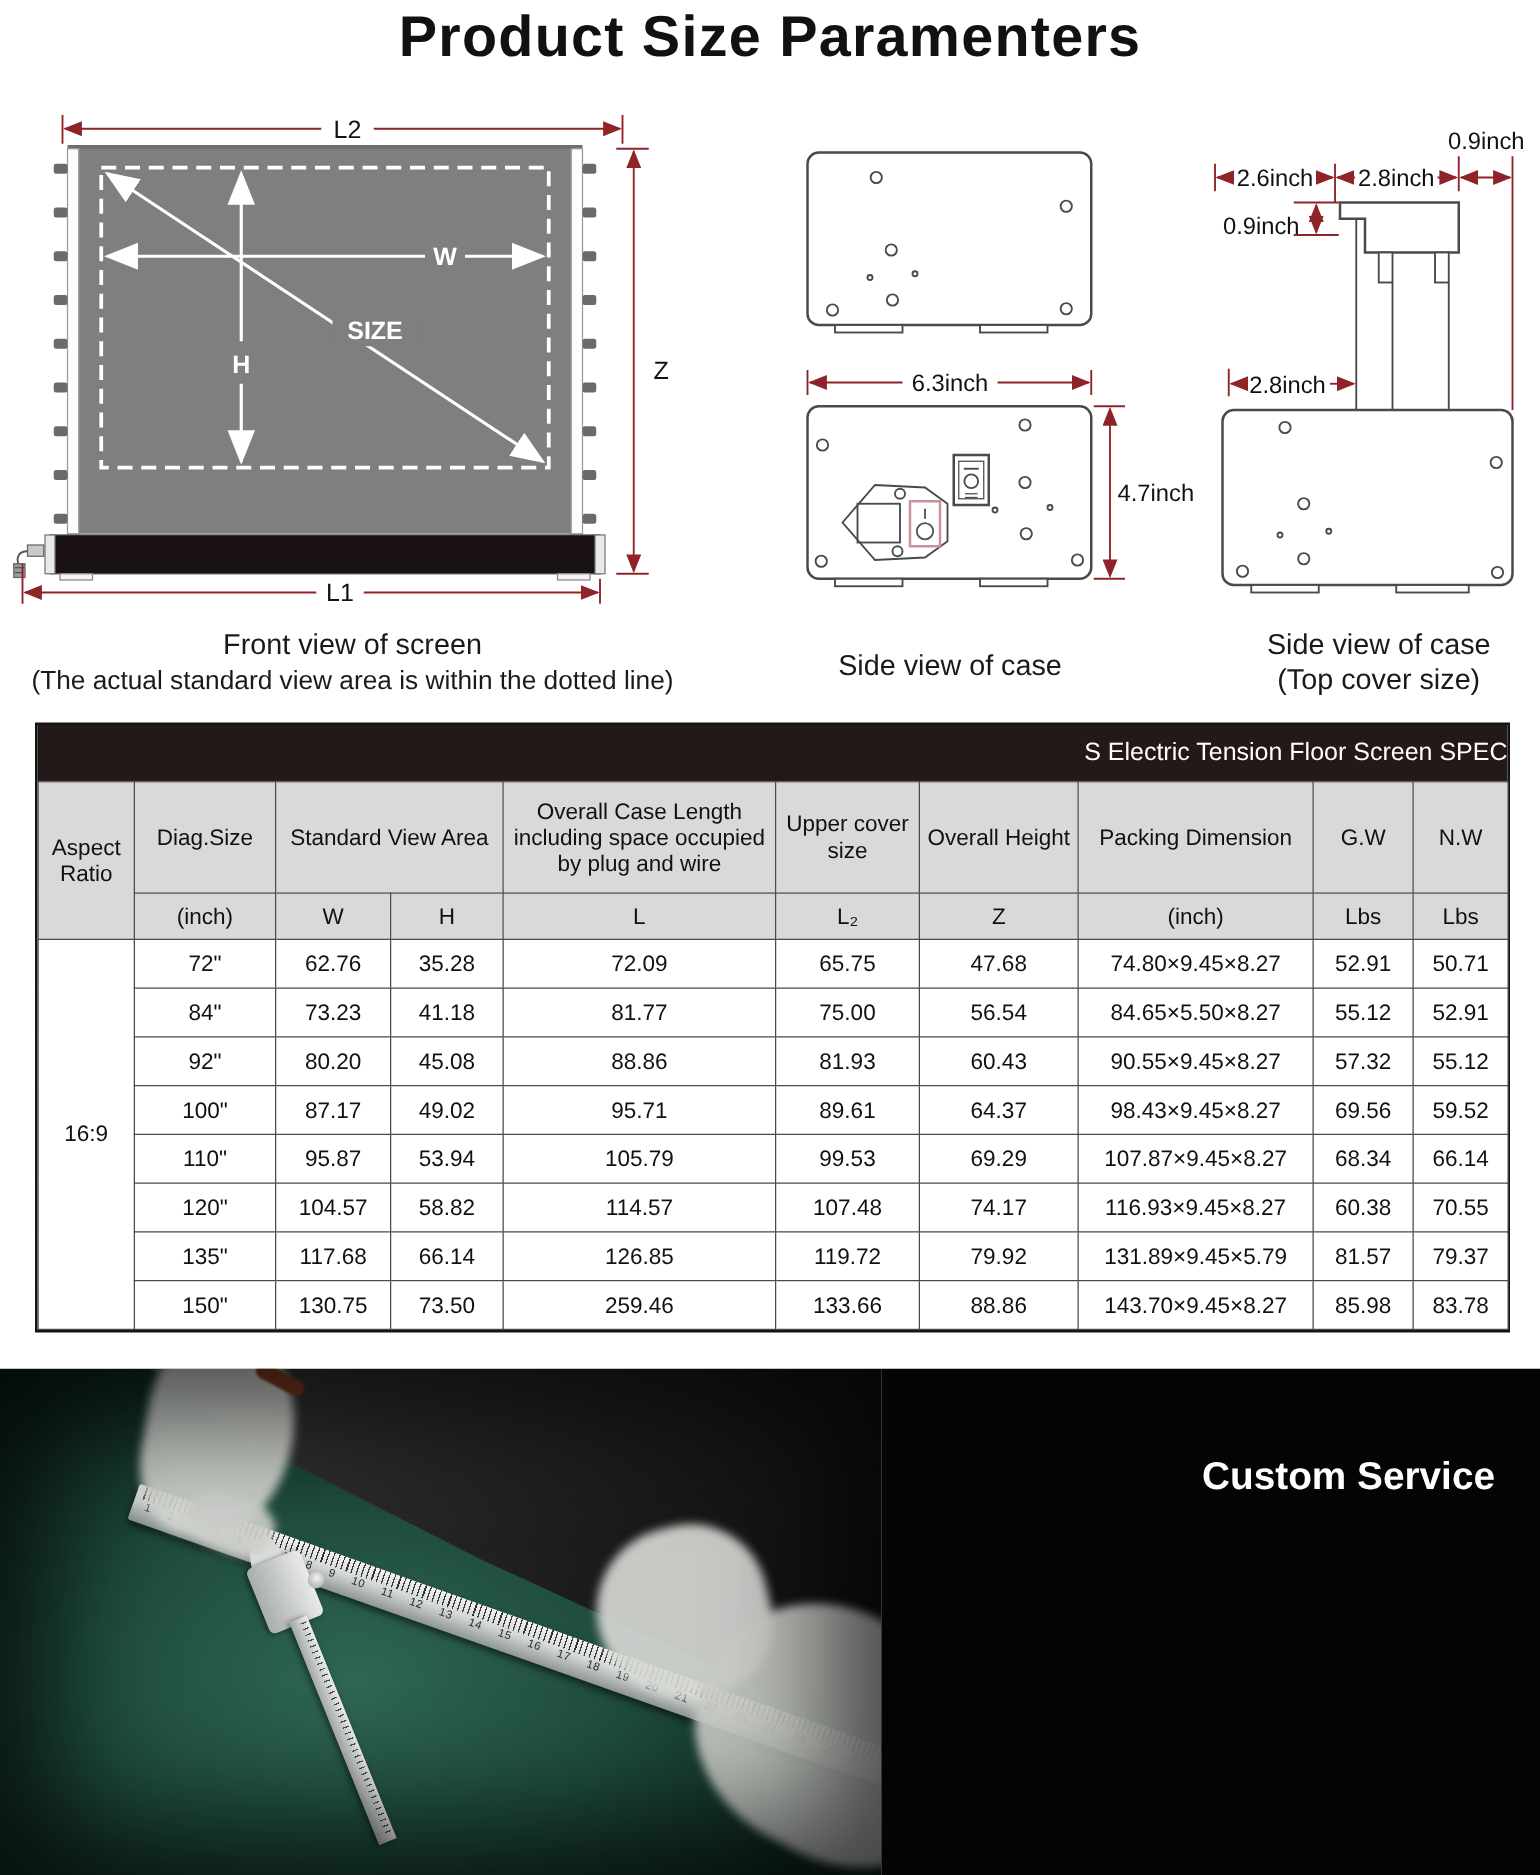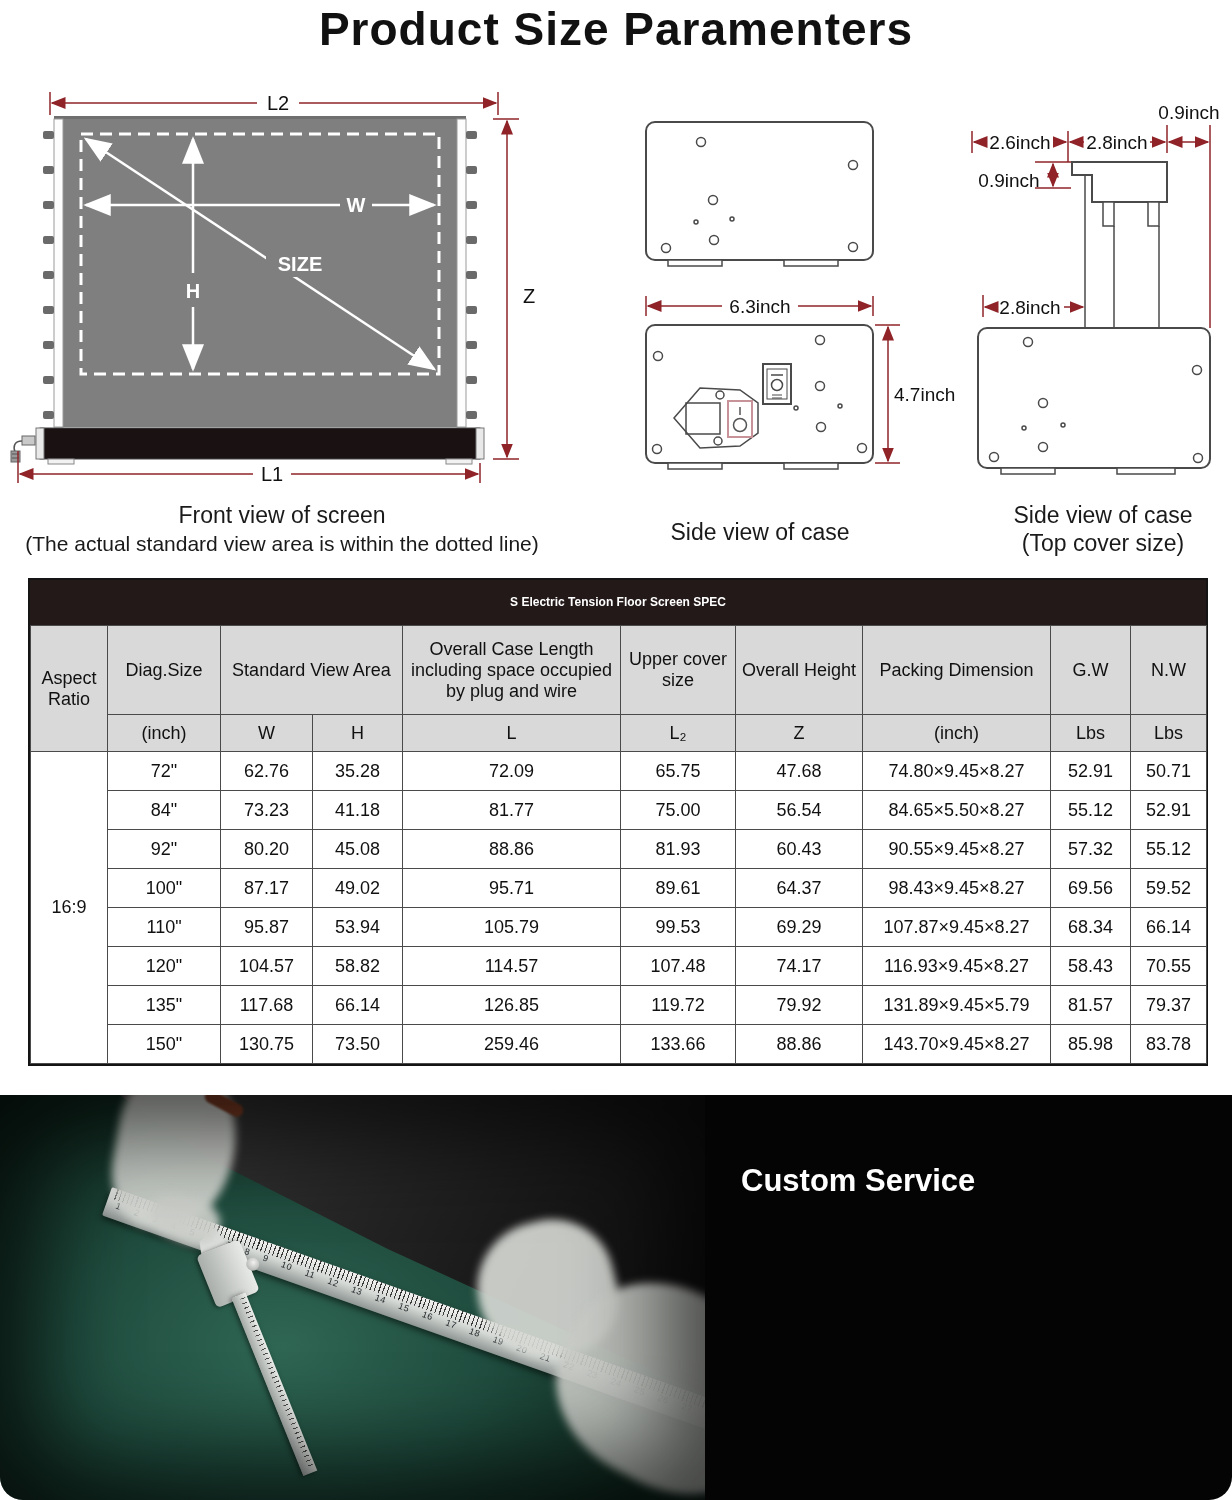--- a/index.html
+++ b/index.html
@@ -1,31 +1,31 @@
 <!DOCTYPE html>
 <html><head>
 <meta charset="utf-8">
 <style>
   html,body{margin:0;padding:0;background:#fff;}
   #page{position:relative;width:1232px;height:1500px;background:#fff;overflow:hidden;
-        font-family:"Liberation Sans",sans-serif;color:#111;border-radius:23px;}
+        font-family:"Liberation Sans",sans-serif;color:#111;}
   .abs{position:absolute;}
   #main-title{left:0;top:2px;width:1232px;text-align:center;font-size:46px;font-weight:700;
               letter-spacing:1px;color:#111;}
   svg text{font-family:"Liberation Sans",sans-serif;}
   .dimtxt{font-size:19px;fill:#111;}
   .biglbl{font-size:20px;fill:#111;}
   .whlbl{font-size:20px;font-weight:700;fill:#ffffff;}
   .cap{font-size:23px;fill:#1a1a1a;}
   .subcap{font-size:21px;fill:#1a1a1a;}
 
   
   #spec{left:28px;top:578px;width:1180px;border:2px solid #141414;box-sizing:border-box;}
   #spec-titlebar{background:#241919;color:#fff;text-align:center;padding:9px 0 10px 0;}
-  #spec-titlebar div{font-size:12px;font-weight:700;line-height:26px;}
+  #spec-titlebar div{font-size:20px;font-weight:400;line-height:26px;text-align:right;}
   table.spec{border-collapse:collapse;width:100%;table-layout:fixed;}
   table.spec th,table.spec td{border:1px solid #4a4a4a;text-align:center;vertical-align:middle;
       font-size:18px;color:#111;padding:0 2px;overflow:hidden;}
   table.spec th{background:#d9d9d9;font-weight:400;}
   tr.hrow1 th{height:88px;}
   tr.hrow2 th{height:36px;margin-top:24px;}
   table.spec td{height:38px;background:#fff;}
   td.aspect{font-size:19px;}
 
   
@@ -60,21 +60,21 @@
   #caliper .beam{position:absolute;left:52px;top:-2px;width:192px;height:15px;
      background:linear-gradient(180deg,#eceeeb,#a4a9a6);
      box-shadow:0 2px 5px rgba(0,0,0,.5);}
   #caliper .beam::after{content:"";position:absolute;left:4px;top:2px;right:4px;height:5px;
      background:repeating-linear-gradient(90deg,#4a4a4a 0 1px,transparent 1px 5px);}
   #photo .vignette{position:absolute;inset:0;box-shadow:inset 0 0 90px 40px rgba(0,0,0,.65);}
 
   
   #service{left:705px;top:1095px;width:527px;height:405px;background:#040404;color:#fff;box-sizing:border-box;
      padding:68px 36px 0 36px;}
-  #service h2{margin:0 0 16px 0;font-size:31px;font-weight:700;}
+  #service h2{margin:0 0 16px 0;font-size:31px;font-weight:700;text-align:right;}
   #service p{margin:0;font-size:24.5px;line-height:1.53;text-align:justify;}
 </style>
 </head>
 <body>
 
 <div id="page">
 
   <div class="abs" id="main-title">Product Size Paramenters</div>
 
   <svg class="abs" style="left:10px;top:85px" width="550" height="478" viewBox="0 0 550 478">
@@ -398,21 +398,21 @@
         <td>66.14</td>
       </tr>
       <tr>
         <td>120"</td>
         <td>104.57</td>
         <td>58.82</td>
         <td>114.57</td>
         <td>107.48</td>
         <td>74.17</td>
         <td>116.93×9.45×8.27</td>
-        <td>58.43</td>
+        <td>60.38</td>
         <td>70.55</td>
       </tr>
       <tr>
         <td>135"</td>
         <td>117.68</td>
         <td>66.14</td>
         <td>126.85</td>
         <td>119.72</td>
         <td>79.92</td>
         <td>131.89×9.45×5.79</td>

